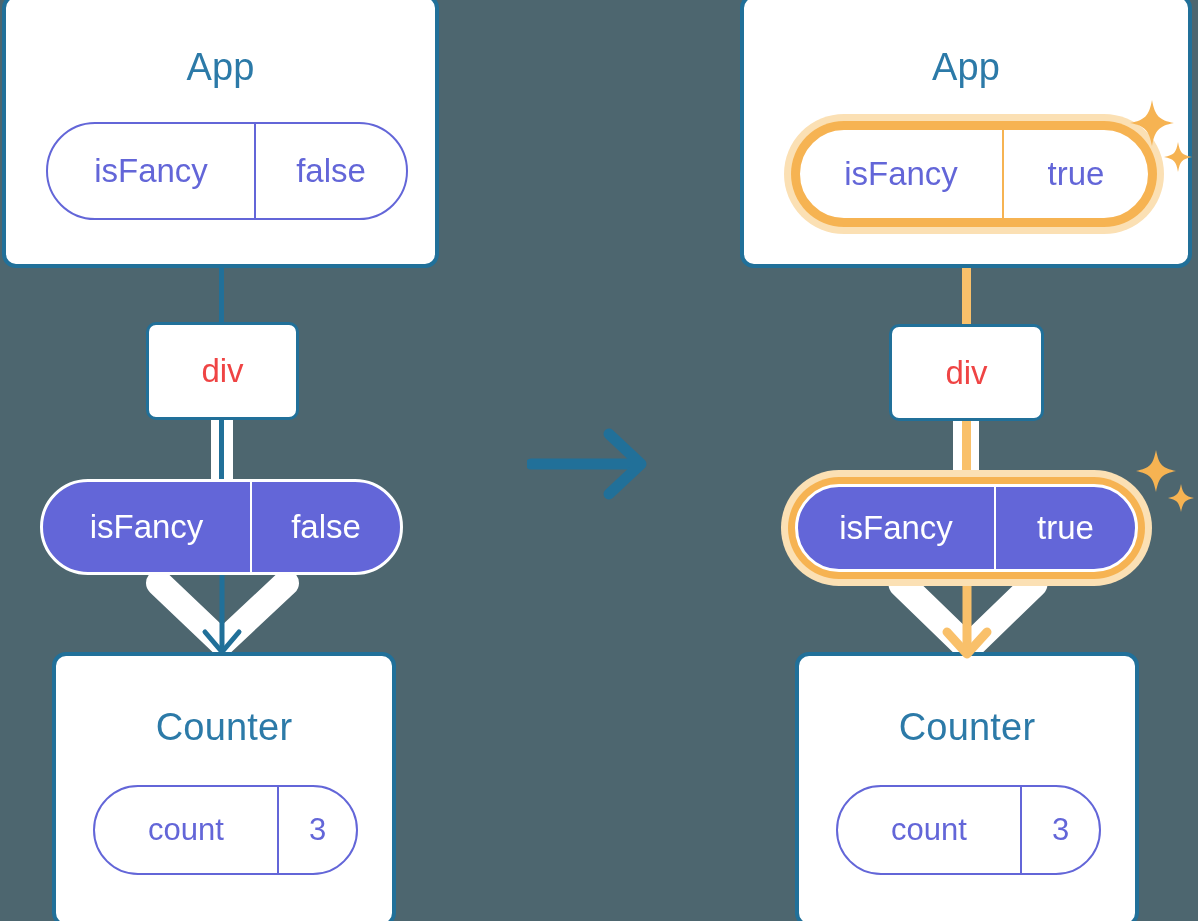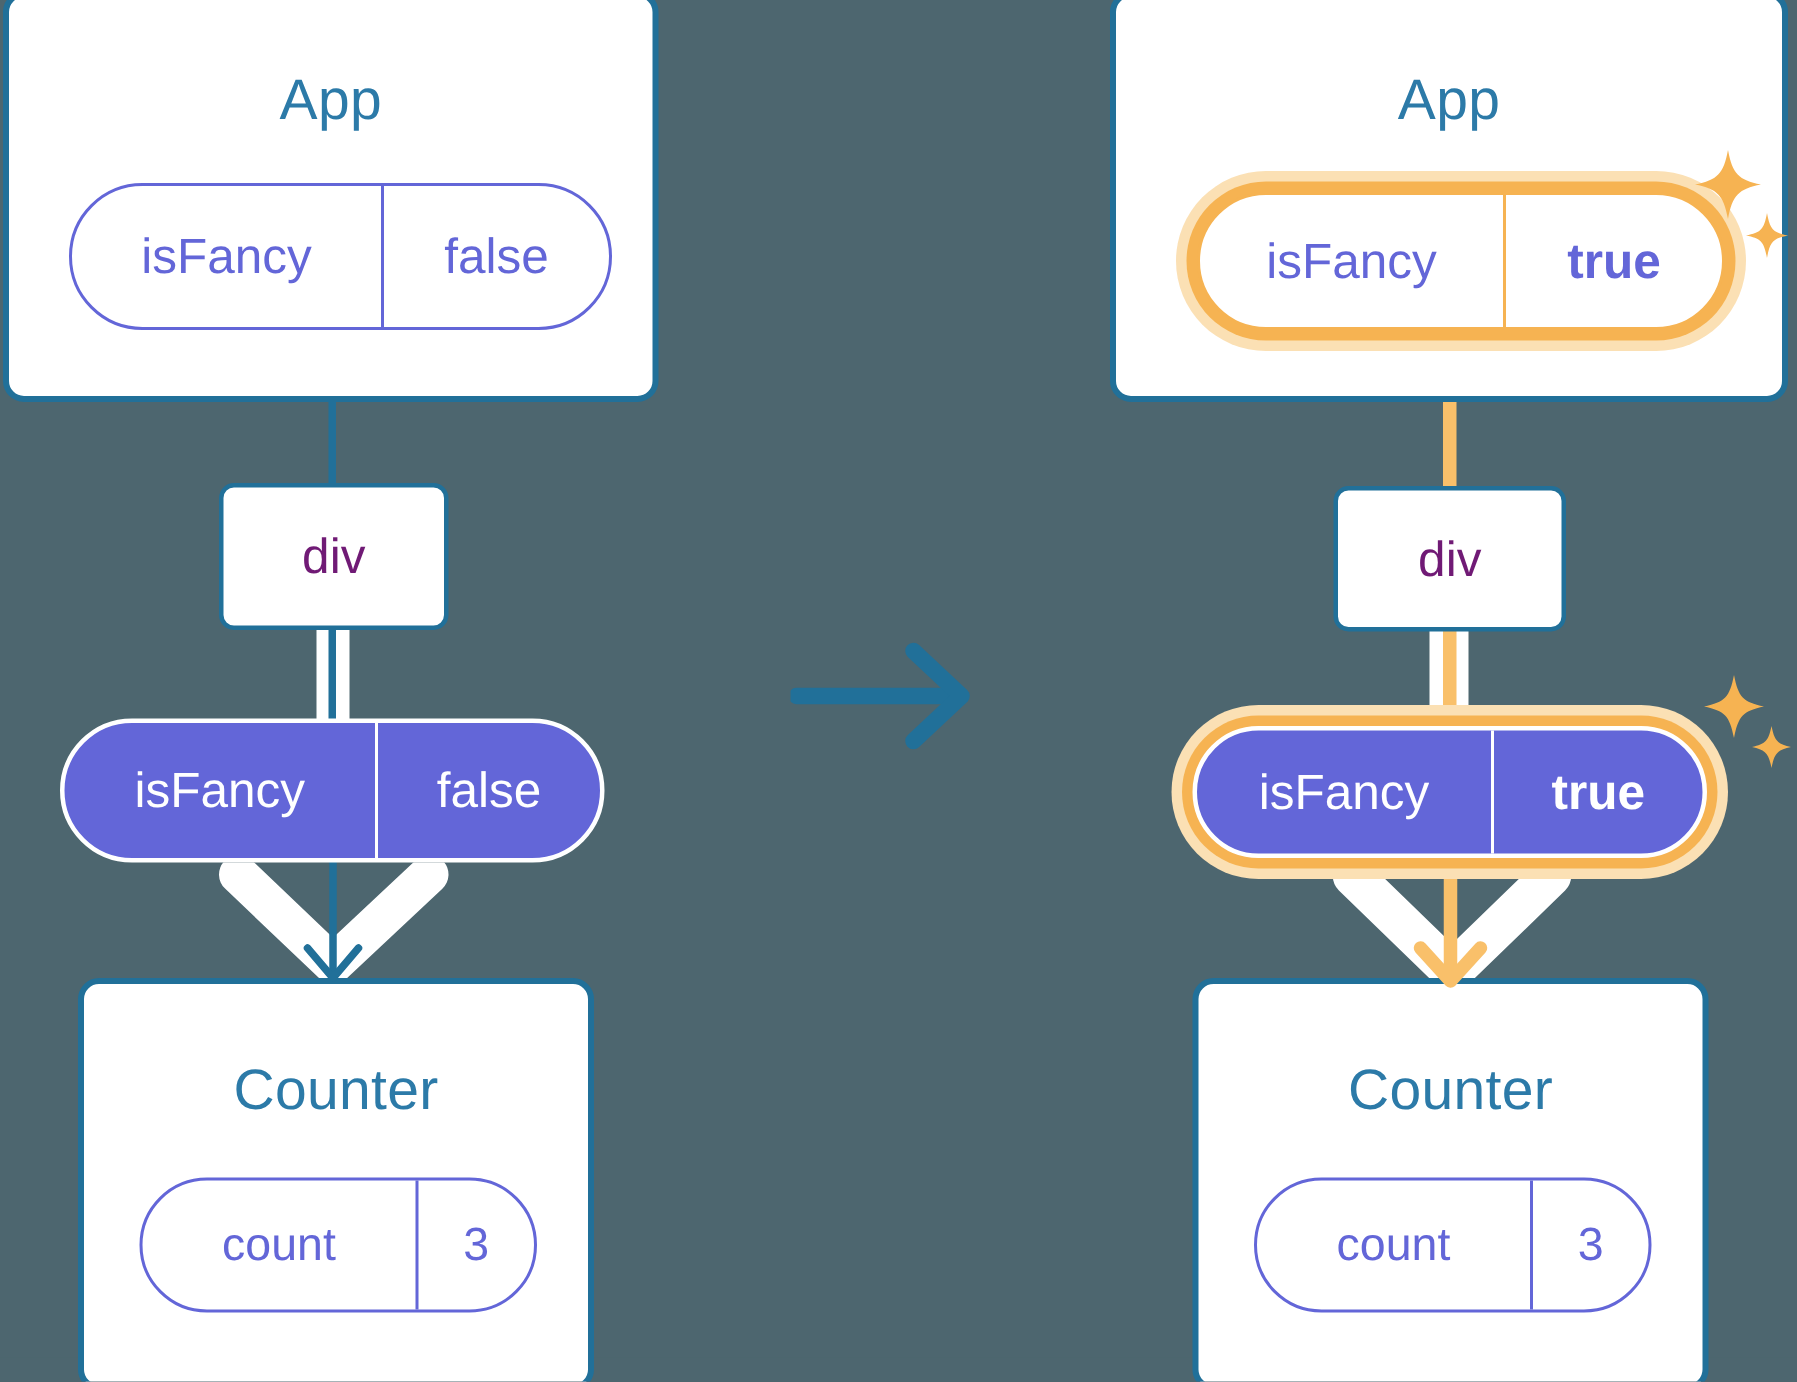--- a/index.html
+++ b/index.html
@@ -43,21 +43,21 @@
   
   .dom-box {
     position: absolute;
     background: #ffffff;
     border: 3px solid #217099;
     border-radius: 10px;
     box-sizing: border-box;
     display: flex;
     align-items: center;
     justify-content: center;
-    color: #701a75;
+    color: #ef4444;
     font-size: 33px;
     z-index: 30;
   }
 
   
   .pill {
     position: absolute;
     box-sizing: border-box;
     display: flex;
     align-items: stretch;
@@ -92,21 +92,21 @@
   
   .hl {
     box-shadow:
       0 0 0 7px #f6b352,
       0 0 0 14px #fbe0b4;
   }
   .pill-outline.hl { border-color: #f6b352; }
   .pill-outline.hl .seg-val { border-left-color: #f6b352; }
   .pill-filled.hl  { border-color: #ffffff; }
 
-  .bold-val { font-weight: bold; }
+  .bold-val { font-weight: normal; }
 
   
   .vline {
     position: absolute;
     z-index: 10;
   }
   .vline-white { background: #ffffff; }
   .vline-teal  { background: #217099; }
   .vline-orange{ background: #f9c06a; }
   .vline-lav   { background: #cfd9f2; }

